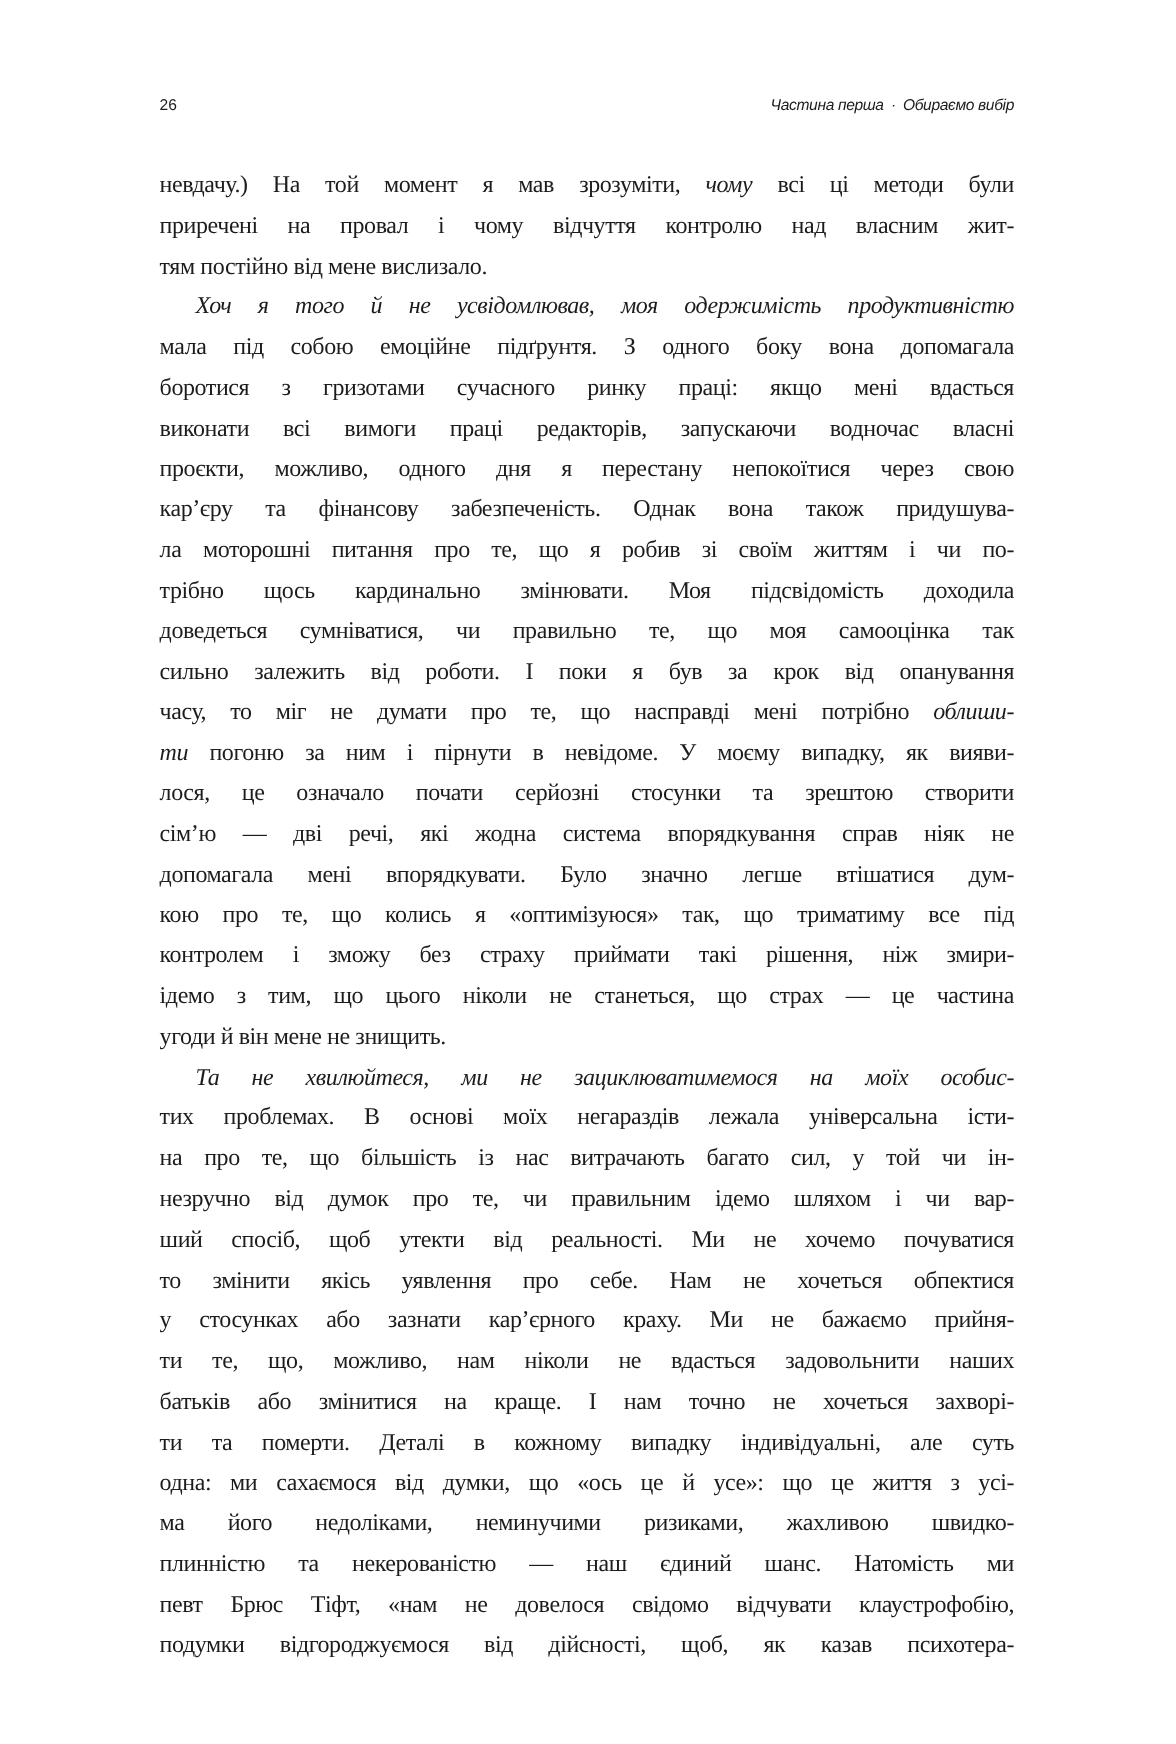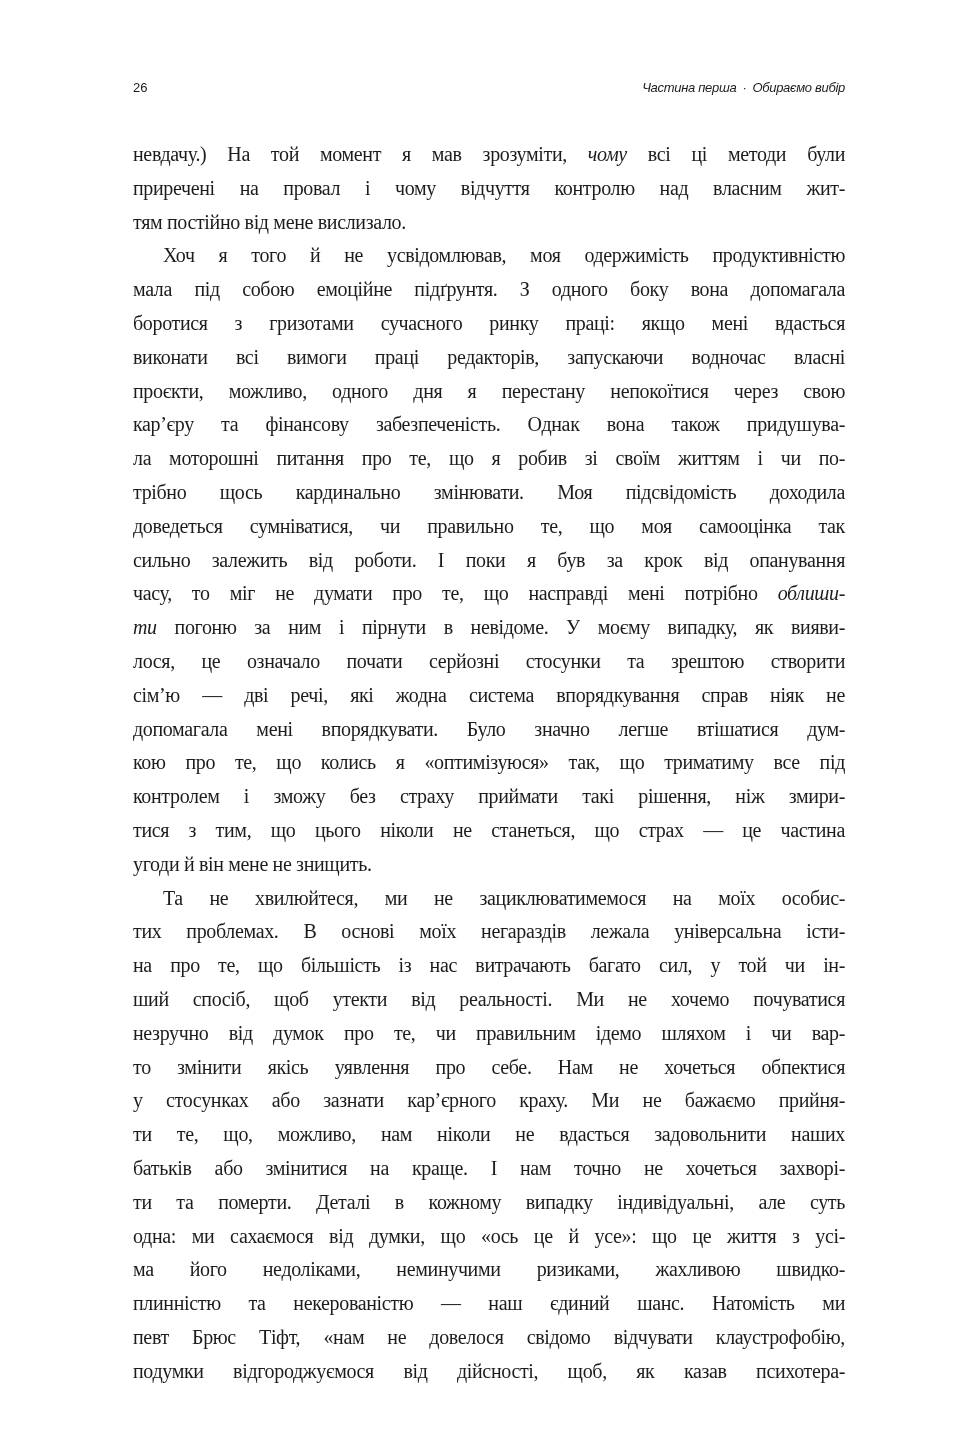--- a/index.html
+++ b/index.html
@@ -18,21 +18,21 @@
     .running-header .sep { padding: 0 6px; }
     .page-body {
       position: absolute; left: 133px; top: 138px; width: 712px;
     }
     .line {
       display: block; height: 33.8px; line-height: 33.8px;
       font-size: 20px; white-space: nowrap;
       text-align: justify; text-align-last: justify;
       letter-spacing: -0.35px;
     }
-    .line.indent { padding-left: 30px; }
+    .line.indent { padding-left: 30px; font-style: italic; }
     .line.last { text-align-last: left; }
     .line em { font-style: italic; }
   </style>
 </head>
 <body>
 
 <div class="running-header">
   <span>26</span>
   <span class="title">
     <span>Частина перша</span><span class="sep">·</span><span>Обираємо вибір</span>
@@ -53,27 +53,27 @@
     <span class="line"><span>трібно щось кардинально змінювати. Моя підсвідомість доходила</span></span>
     <span class="line"><span>доведеться сумніватися, чи правильно те, що моя самооцінка так</span></span>
     <span class="line"><span>сильно залежить від роботи. І поки я був за крок від опанування</span></span>
     <span class="line"><span>часу, то міг не думати про те, що насправді мені потрібно </span><em>облиши-</em></span>
     <span class="line"><em>ти</em><span> погоню за ним і пірнути в невідоме. У моєму випадку, як вияви-</span></span>
     <span class="line"><span>лося, це означало почати серйозні стосунки та зрештою створити</span></span>
     <span class="line"><span>сім’ю — дві речі, які жодна система впорядкування справ ніяк не</span></span>
     <span class="line"><span>допомагала мені впорядкувати. Було значно легше втішатися дум-</span></span>
     <span class="line"><span>кою про те, що колись я «оптимізуюся» так, що триматиму все під</span></span>
     <span class="line"><span>контролем і зможу без страху приймати такі рішення, ніж змири-</span></span>
-    <span class="line"><span>тися з тим, що цього ніколи не станеться, що страх — це частина</span></span>
+    <span class="line"><span>ідемо з тим, що цього ніколи не станеться, що страх — це частина</span></span>
     <span class="line last"><span>угоди й він мене не знищить.</span></span>
     <span class="line indent"><span>Та не хвилюйтеся, ми не зациклюватимемося на моїх особис-</span></span>
     <span class="line"><span>тих проблемах. В основі моїх негараздів лежала універсальна істи-</span></span>
     <span class="line"><span>на про те, що більшість із нас витрачають багато сил, у той чи ін-</span></span>
+    <span class="line"><span>незручно від думок про те, чи правильним ідемо шляхом і чи вар-</span></span>
     <span class="line"><span>ший спосіб, щоб утекти від реальності. Ми не хочемо почуватися</span></span>
-    <span class="line"><span>незручно від думок про те, чи правильним ідемо шляхом і чи вар-</span></span>
     <span class="line"><span>то змінити якісь уявлення про себе. Нам не хочеться обпектися</span></span>
     <span class="line"><span>у стосунках або зазнати кар’єрного краху. Ми не бажаємо прийня-</span></span>
     <span class="line"><span>ти те, що, можливо, нам ніколи не вдасться задовольнити наших</span></span>
     <span class="line"><span>батьків або змінитися на краще. І нам точно не хочеться захворі-</span></span>
     <span class="line"><span>ти та померти. Деталі в кожному випадку індивідуальні, але суть</span></span>
     <span class="line"><span>одна: ми сахаємося від думки, що «ось це й усе»: що це життя з усі-</span></span>
     <span class="line"><span>ма його недоліками, неминучими ризиками, жахливою швидко-</span></span>
     <span class="line"><span>плинністю та некерованістю — наш єдиний шанс. Натомість ми</span></span>
     <span class="line"><span>певт Брюс Тіфт, «нам не довелося свідомо відчувати клаустрофобію,</span></span>
     <span class="line"><span>подумки відгороджуємося від дійсності, щоб, як казав психотера-</span></span>

